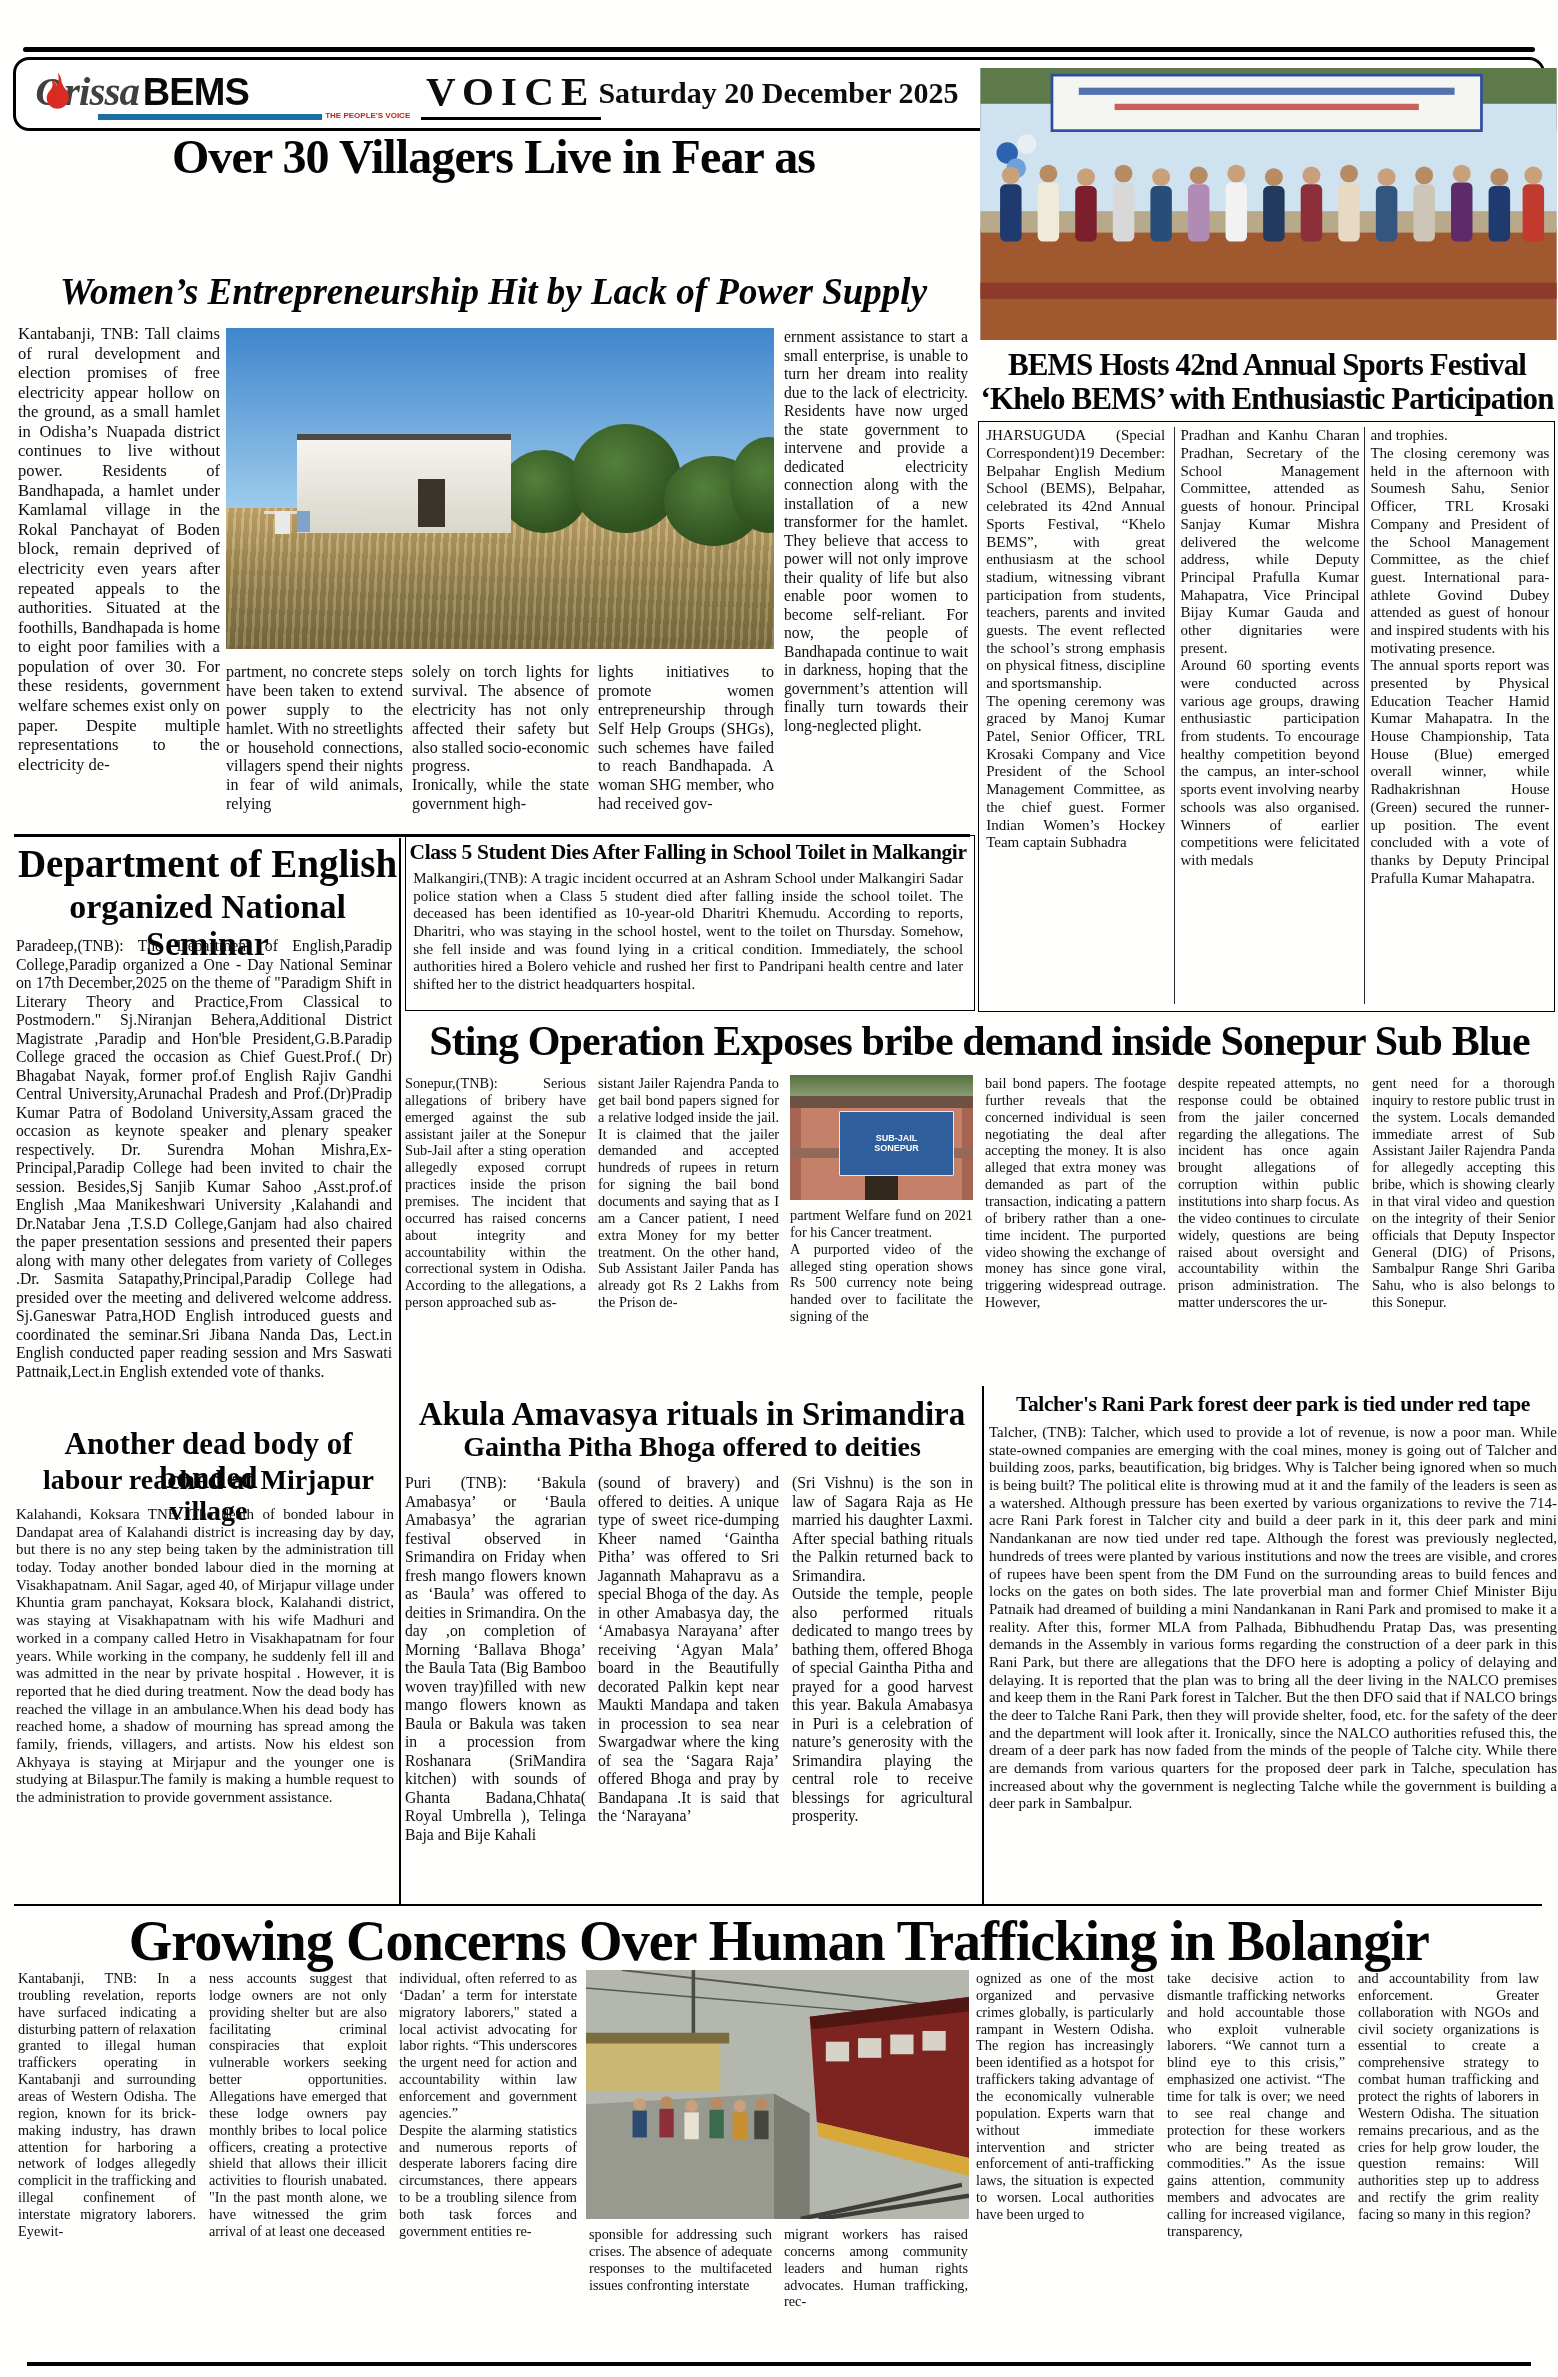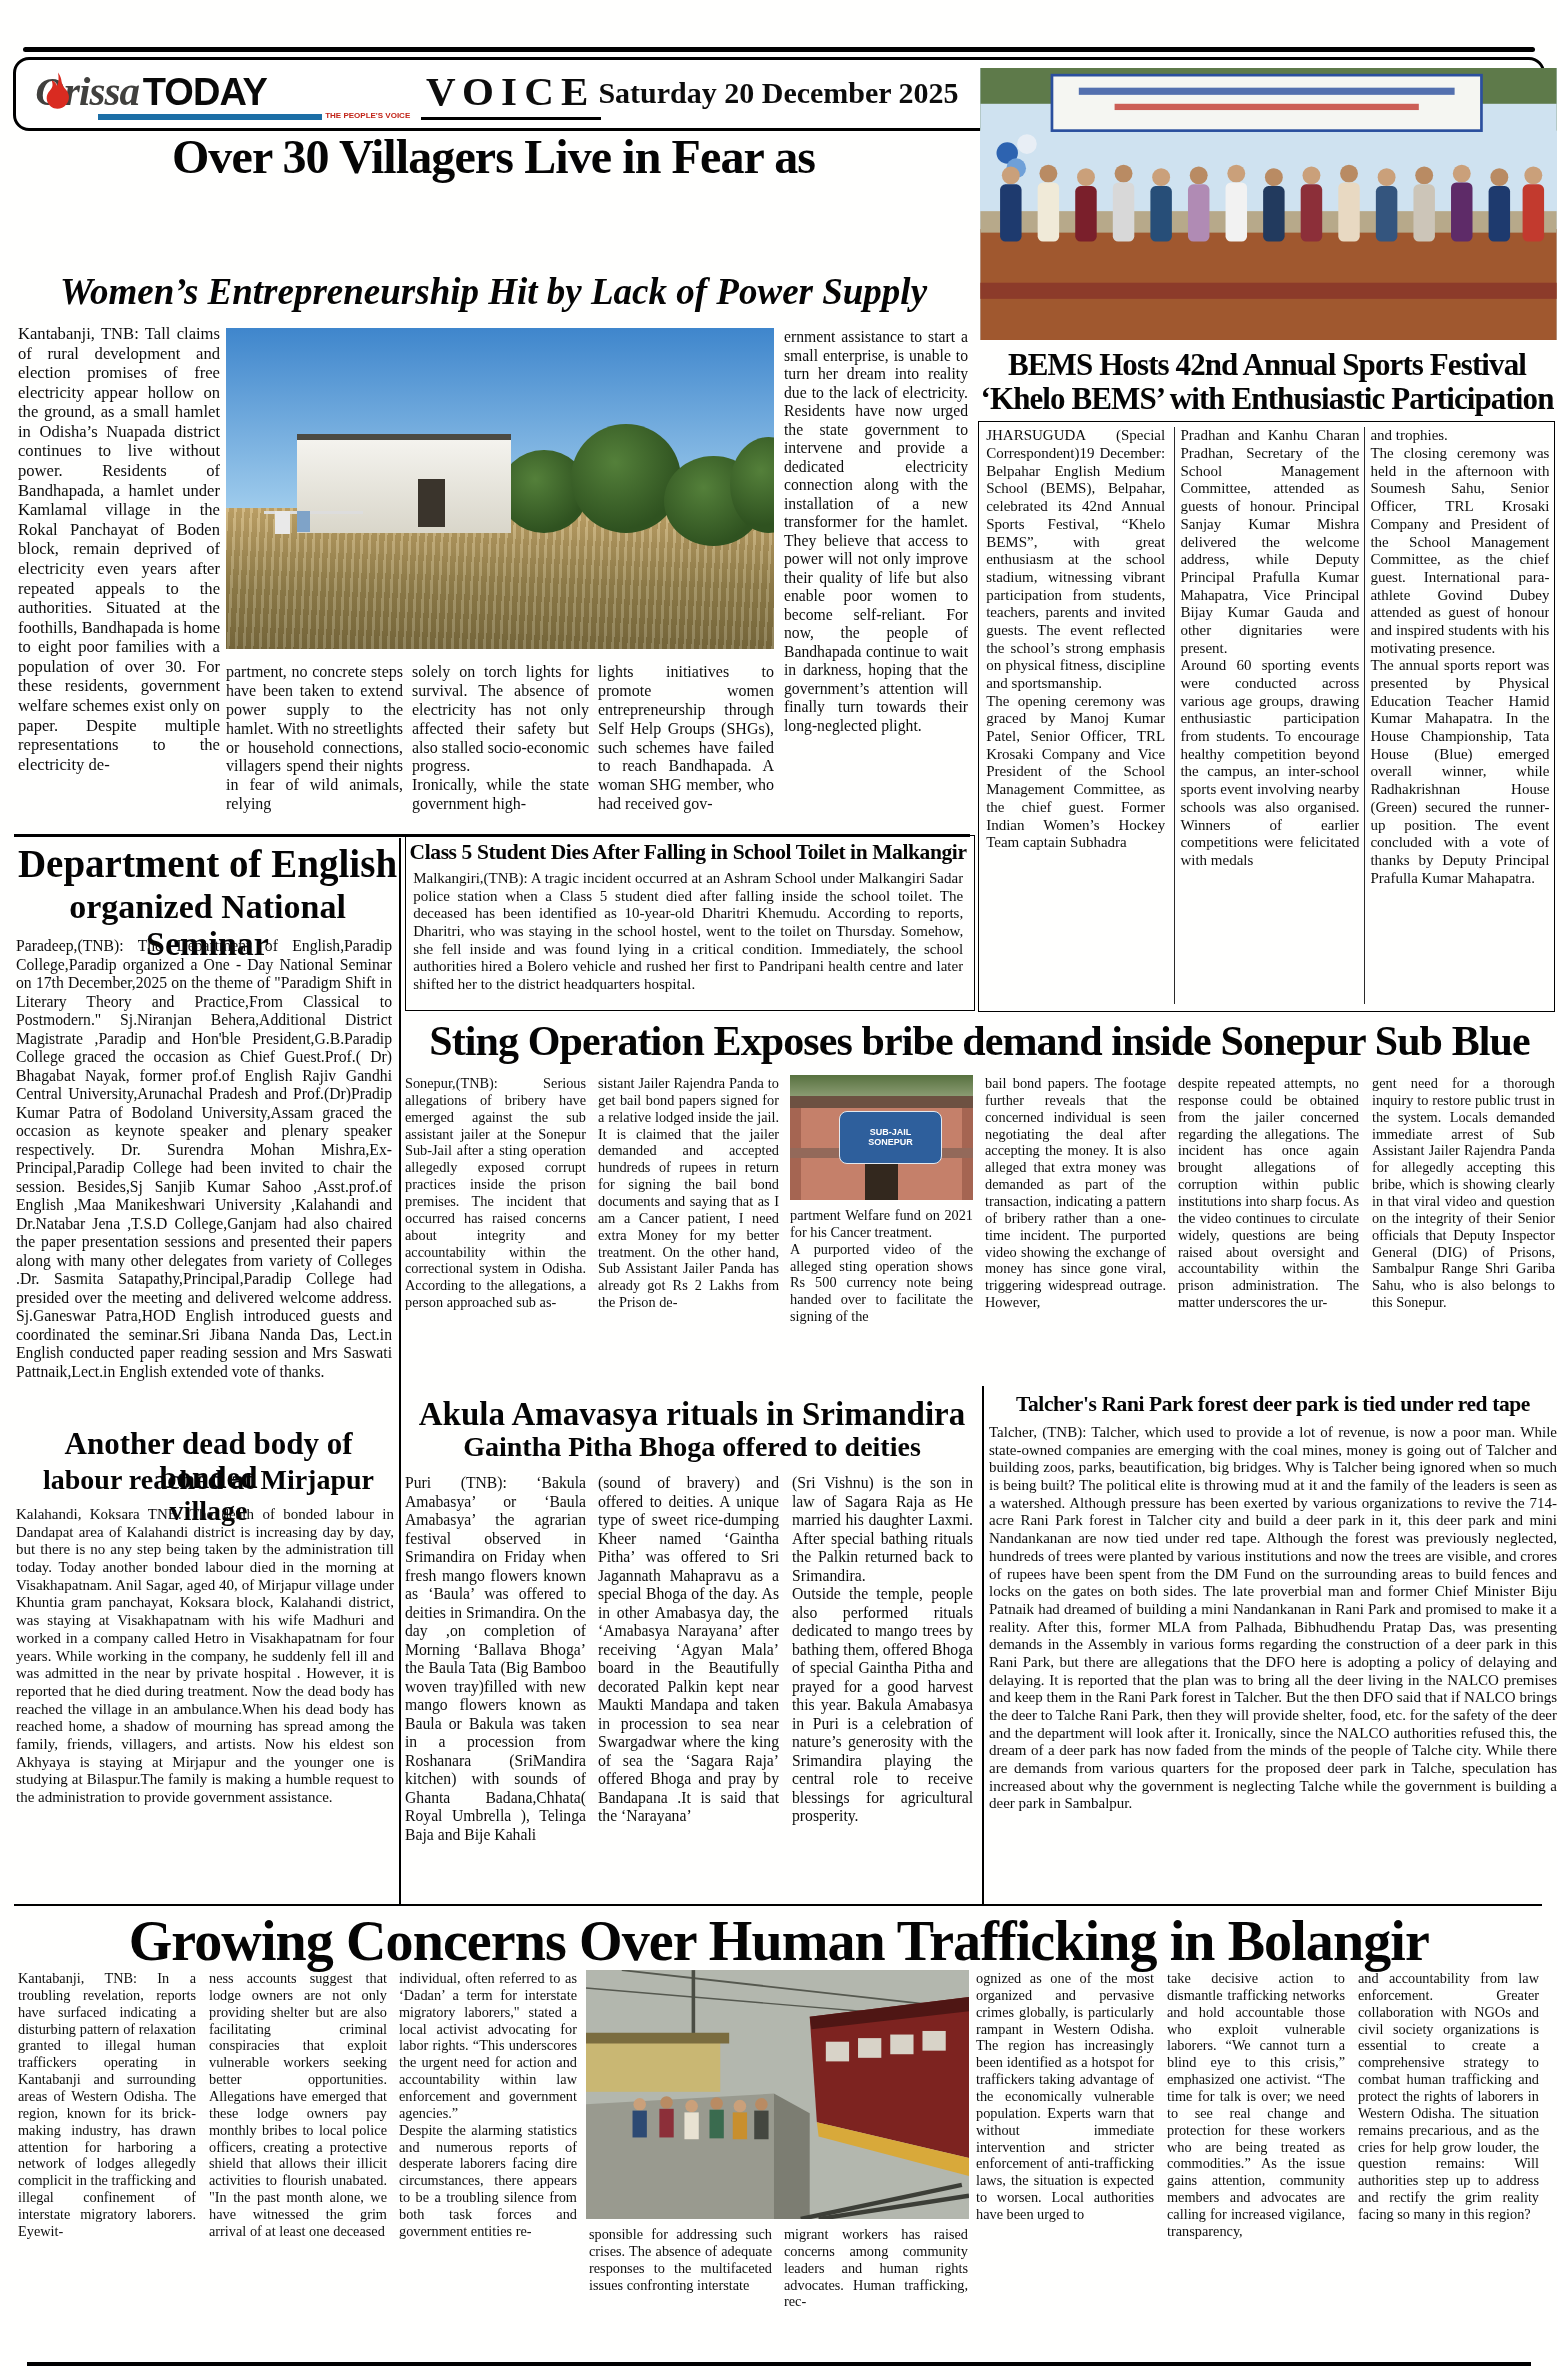--- a/index.html
+++ b/index.html
@@ -53,43 +53,43 @@
   .v-door{left:35%;top:47%;width:5%;height:15%;background:#3a342c;}
   .v-bush{border-radius:50%;background:radial-gradient(circle at 40% 35%,#54803a,#2f5220 70%);}
   .v-line{left:7%;top:57%;width:18%;height:2.7px;background:#ddd;}
   .v-cl1{left:9%;top:57%;width:14.3px;height:23px;background:#e9e9e9;}
   .v-cl2{left:13%;top:57%;width:12.5px;height:21.5px;background:#7fa3c8;}
 
   .j-top{left:0;top:0;width:100%;height:17%;background:linear-gradient(#57713f,#8a9b72);}
   .j-roof{left:0;top:17%;width:100%;height:9%;background:#6d5142;}
   .j-wall{left:0;top:26%;width:100%;height:74%;background:#c5806a;}
   .j-band{left:0;top:58%;width:100%;height:8%;background:#93695a;}
-  .j-sign{left:27%;top:29%;width:46%;height:28%;background:#2e5f9c;border:1.8px solid #e2e9f0;border-radius:8px;
+  .j-sign{left:27%;top:29%;width:46%;height:28%;background:#2e5f9c;border:1.8px solid #e2e9f0;border-radius:1px;
           color:#fff;font-family:"Liberation Sans",sans-serif;font-weight:bold;font-size:9px;text-align:center;
-          display:flex;align-items:center;justify-content:center;line-height:1.1;padding:8px;}
+          display:flex;align-items:center;justify-content:center;line-height:1.1;padding:14px;}
   .j-door{left:41%;top:68%;width:18%;height:32%;background:#33281e;}
   .j-pill{background:#a56552;top:26%;width:6%;height:74%;}
 
   .bcol{border-left:1.3px solid #2a2a2a;}
 </style>
 </head>
 <body>
 
 <div class="page">
 
   <div class="topbar"></div>
   <div class="mast">
     <div class="logo">
       <span class="flame">
         <svg width="50" height="50" viewBox="0 0 56 56">
             <path d="M28 4c6 8 2 12 8 18 5 5 6 12 1 18-4 5-12 6-17 2-6-5-6-13-1-18 4-4 3-7 2-11 3 1 5 3 6 6 2-5 2-9 1-15z" fill="#d92b21"></path>
           </svg>
       </span>
       <span class="logo-orissa">Orissa</span>
-      <span class="logo-today">TODAY</span>
+      <span class="logo-today">BEMS</span>
       <div class="logo-bar"></div>
       <div class="logo-tag">THE PEOPLE'S VOICE</div>
     </div>
     <div class="sect">VOICE</div>
     <div class="mdate">Saturday 20 December 2025</div>
     <div class="mcity">Bhubaneswar</div>
     <div class="mpage">P-3</div>
   </div>
 
   <div class="abs hl lead-h" style="left:16px;top:131px;width:955px;">Over 30 Villagers Live in Fear as</div>

